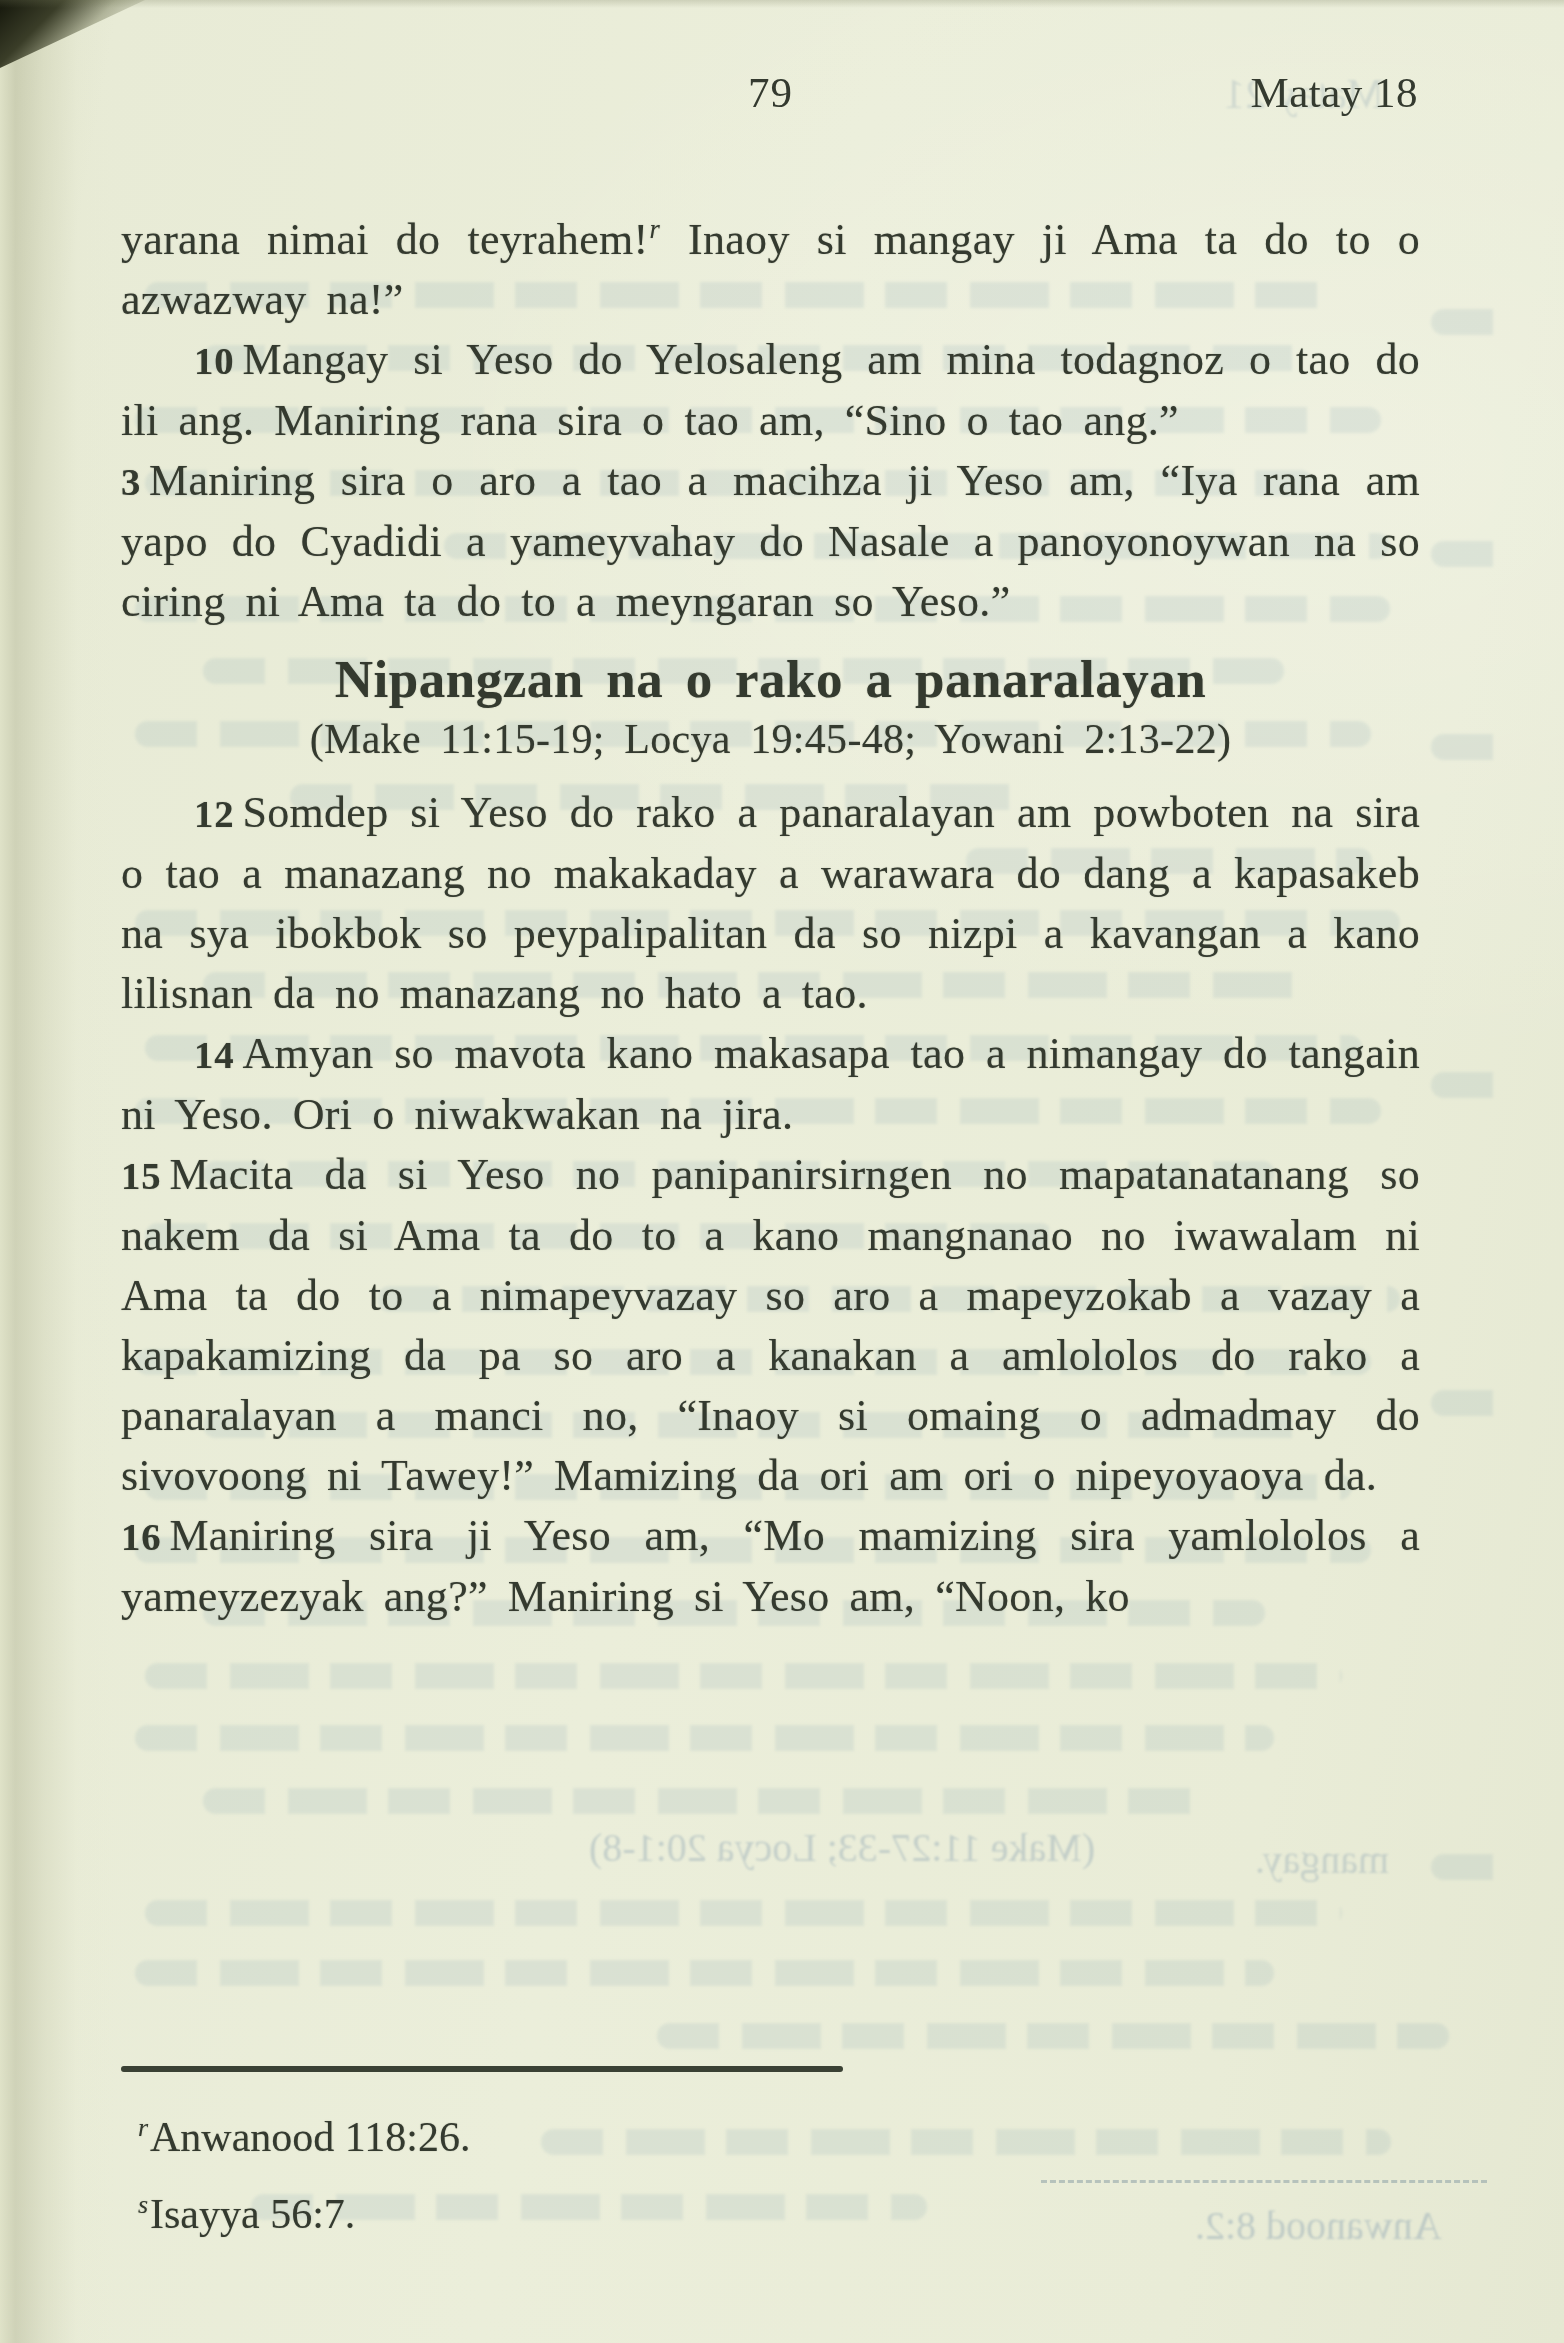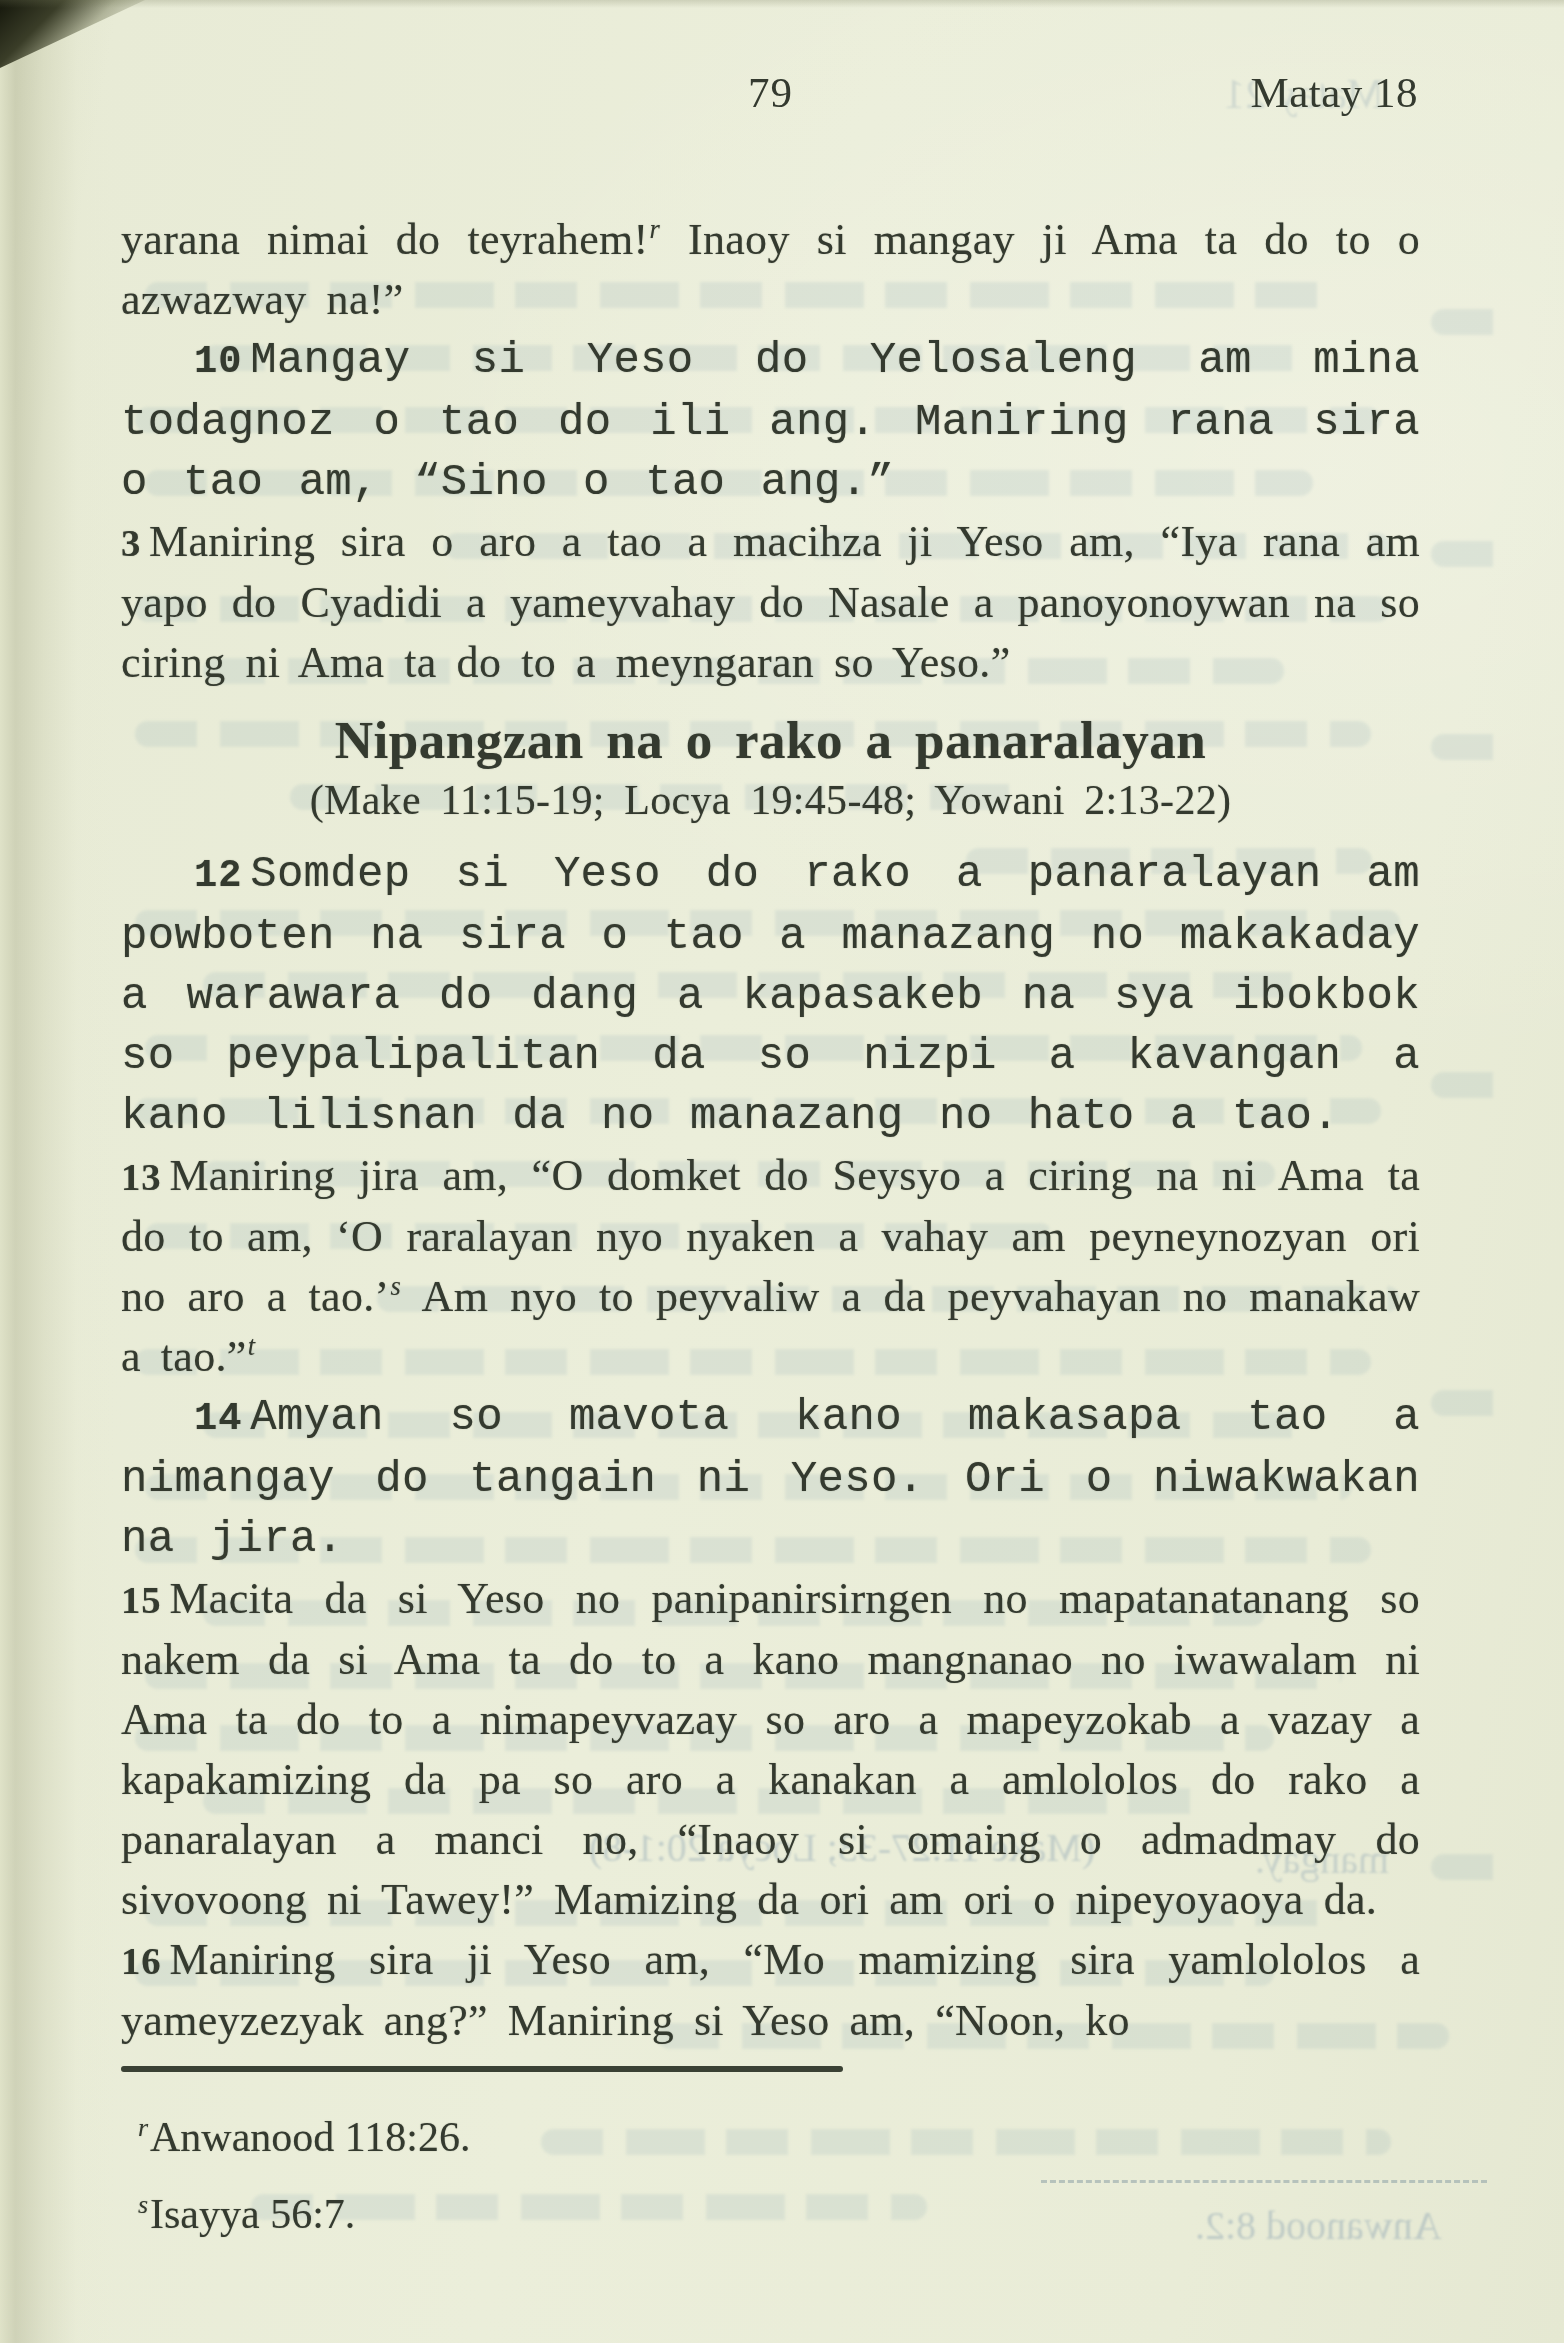--- a/index.html
+++ b/index.html
@@ -54,21 +54,21 @@
   .page-number{position:absolute;left:0;right:0;top:0;text-align:center;letter-spacing:1px;}
   .running-head{position:absolute;right:1.9px;top:0;letter-spacing:0.5px;}
 
   .body-text{
     position:absolute;top:210px;left:121px;width:1299px;
     font-size:44px;line-height:60px;
     letter-spacing:0.3px;word-spacing:8.7px;
     text-shadow:0 0 1.2px rgba(42,48,38,.38);
   }
   .body-text p{margin:0;text-align:justify;}
-  .body-text p.indent{text-indent:73px;font-family:Liberation Mono, monospace;}
+  .body-text p.indent{text-indent:73px;}
   .vnum{font-weight:700;font-size:.88em;letter-spacing:1px;padding-right:7.7px;}
   sup.fnmark{font-style:italic;font-size:.6em;line-height:0;vertical-align:super;padding:0 1px;}
   h2.heading{margin:17.4px 0 0 0;text-align:center;font-size:53px;font-weight:700;line-height:60px;letter-spacing:0.5px;}
   .ref{text-align:center;font-size:42px;line-height:60px;margin:0 0 13.5px 0;}
 
   .footnotes{
     position:absolute;left:121px;top:2066px;width:1299px;
     font-size:42px;line-height:60px;
     text-shadow:0 0 1.2px rgba(42,48,38,.35);
   }
@@ -134,21 +134,20 @@
     <div class="running-head">Matay 18</div>
   </div>
 
   <div class="body-text">
       <p class="para">yarana nimai do teyrahem!<sup class="fnmark">r</sup> Inaoy si mangay ji Ama ta do to o azwazway na!”</p>
       <p class="para indent"><span class="vnum">10</span>Mangay si Yeso do Yelosaleng am mina todagnoz o tao do ili ang. Maniring rana sira o tao am, “Sino o tao ang.”</p>
       <p class="para"><span class="vnum">3</span>Maniring sira o aro a tao a macihza ji Yeso am, “Iya rana am yapo do Cyadidi a yameyvahay do Nasale a panoyonoywan na so ciring ni Ama ta do to a meyngaran so Yeso.”</p>
       <h2 class="heading">Nipangzan na o rako a panaralayan</h2>
       <div class="ref">(Make 11:15-19; Locya 19:45-48; Yowani 2:13-22)</div>
       <p class="para indent"><span class="vnum">12</span>Somdep si Yeso do rako a panaralayan am powboten na sira o tao a manazang no makakaday a warawara do dang a kapasakeb na sya ibokbok so peypalipalitan da so nizpi a kavangan a kano lilisnan da no manazang no hato a tao.</p>
-      <p class="para"><span class="vnum">13</span>Maniring jira am, “O domket do Seysyo a ciring na ni Ama ta do to am, ‘O raralayan nyo nyaken a vahay am peyneynozyan ori no aro a tao.’<sup class="fnmark">s</sup> Am nyo to peyvaliw a da peyvahayan no manakaw a tao.”<sup class="fnmark">t</sup></p>
       <p class="para indent"><span class="vnum">14</span>Amyan so mavota kano makasapa tao a nimangay do tangain ni Yeso. Ori o niwakwakan na jira.</p>
       <p class="para"><span class="vnum">15</span>Macita da si Yeso no panipanirsirngen no mapatanatanang so nakem da si Ama ta do to a kano mangnanao no iwawalam ni Ama ta do to a nimapeyvazay so aro a mapeyzokab a vazay a kapakamizing da pa so aro a kanakan a amlololos do rako a panaralayan a manci no, “Inaoy si omaing o admadmay do sivovoong ni Tawey!” Mamizing da ori am ori o nipeyoyaoya da.</p>
       <p class="para"><span class="vnum">16</span>Maniring sira ji Yeso am, “Mo mamizing sira yamlololos a yameyzezyak ang?” Maniring si Yeso am, “Noon, ko</p>
     </div>
 
   <div class="footnotes">
     <div class="fnrule"></div>
   <p class="fnline"><sup>r</sup>Anwanood 118:26.</p>
       <p class="fnline"><sup>s</sup>Isayya 56:7.</p>
     </div>

